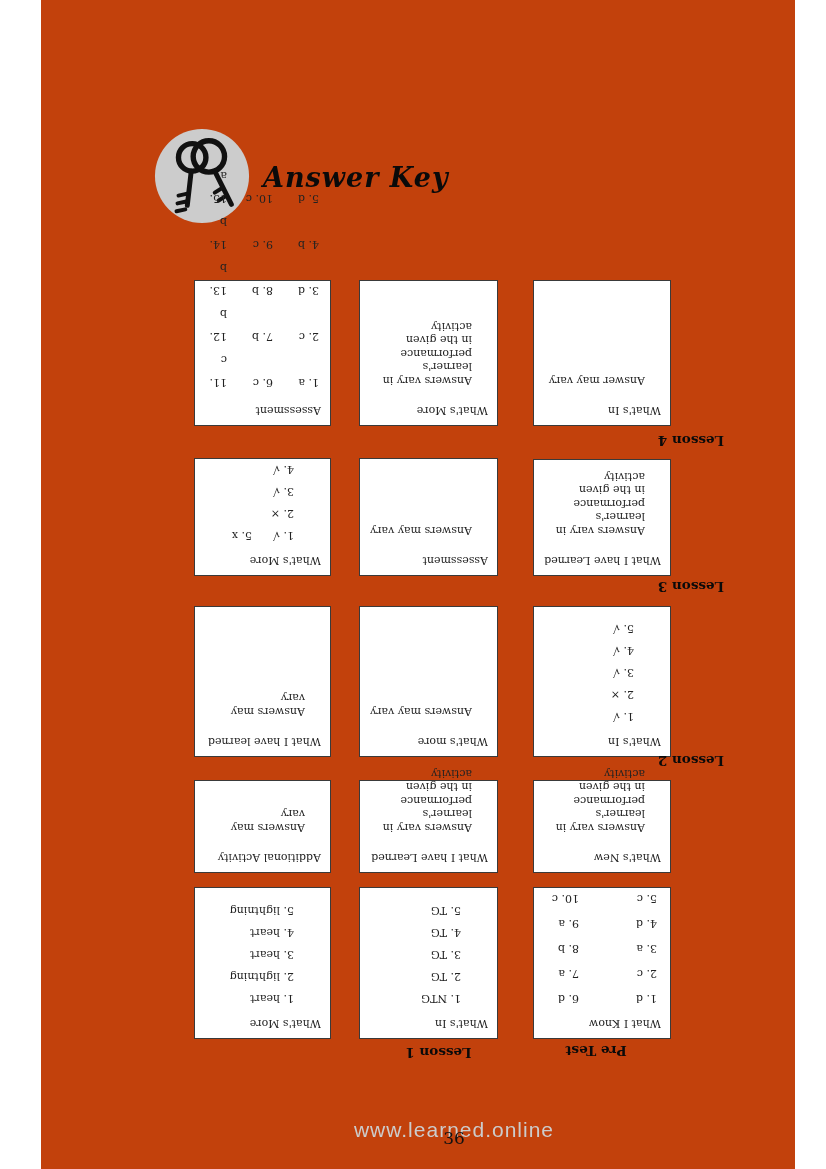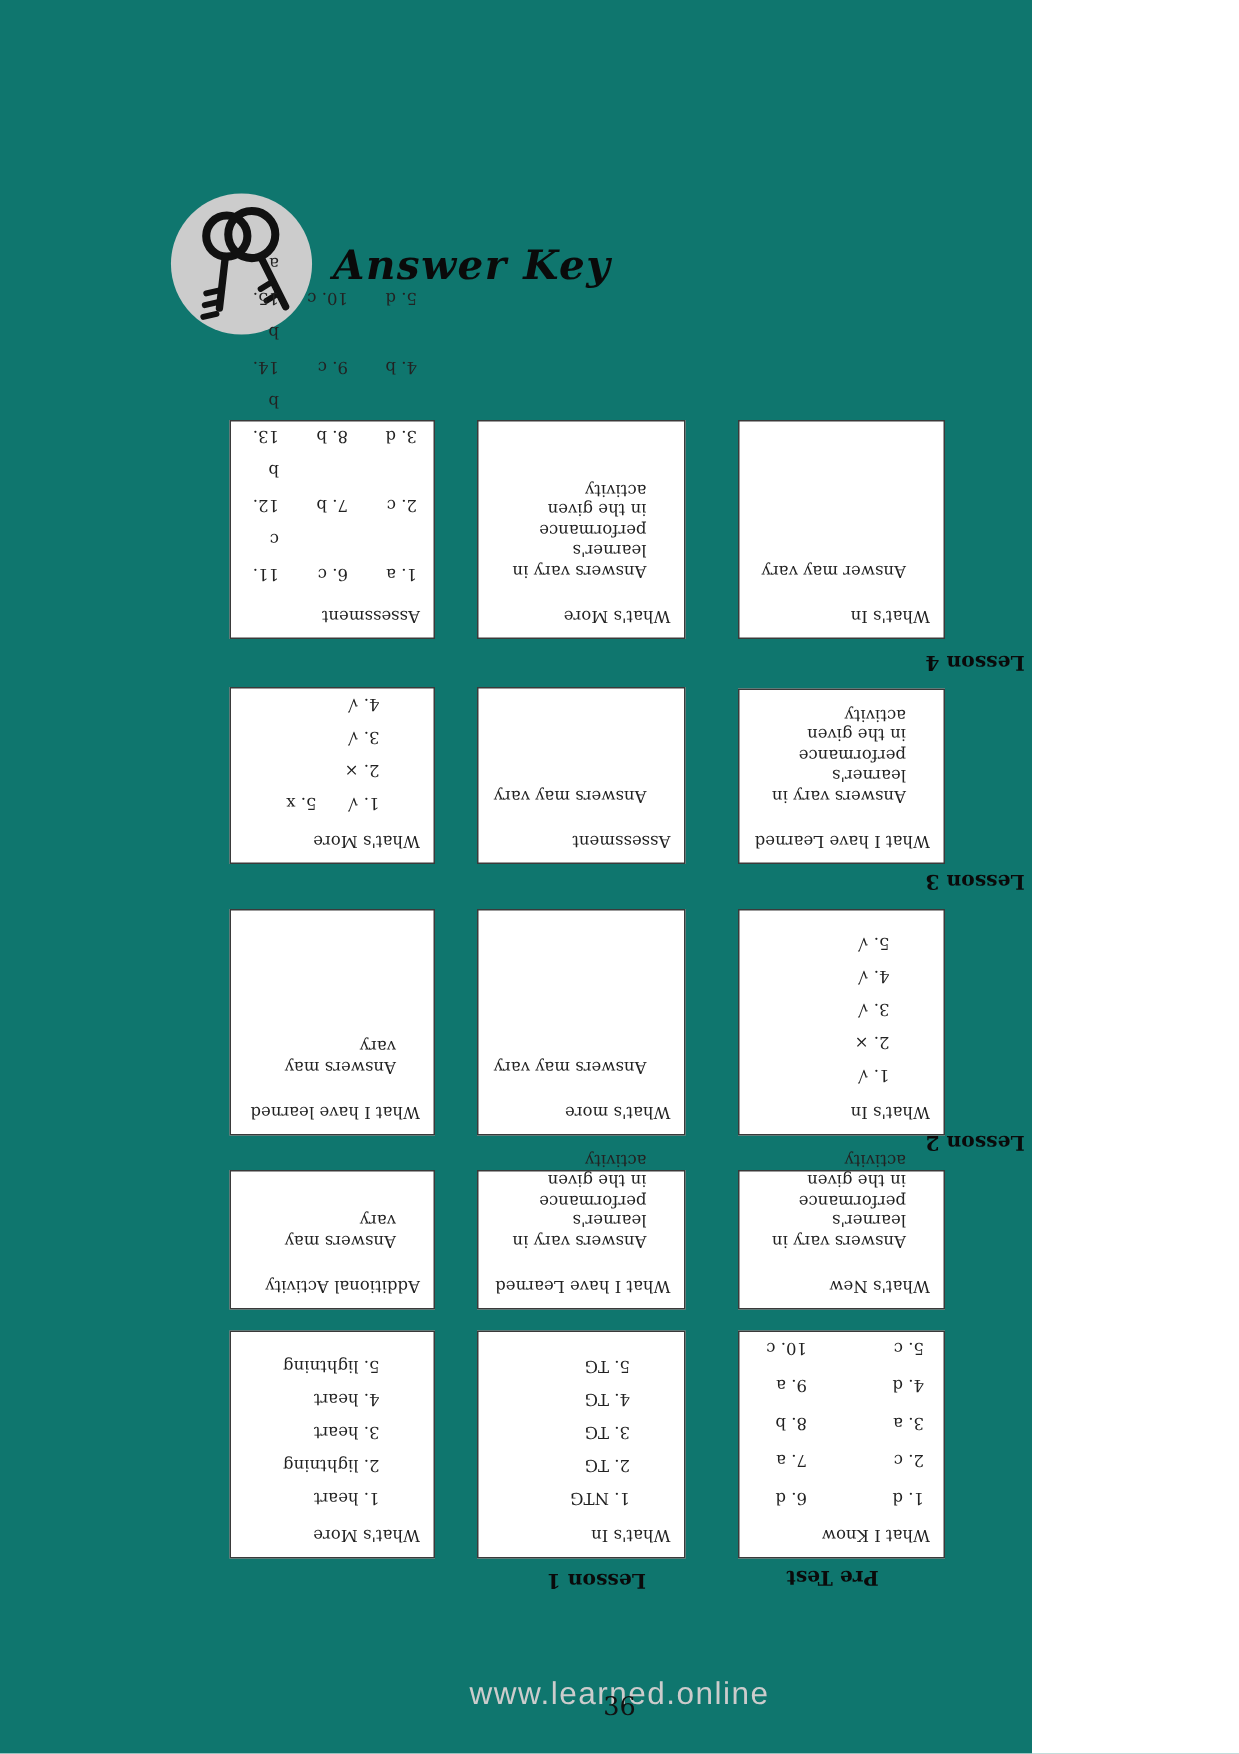--- a/index.html
+++ b/index.html
@@ -1,18 +1,18 @@
 <!DOCTYPE html>
 <html><head>
 <meta charset="utf-8">
 <style>
   html,body{margin:0;padding:0;background:#ffffff;}
   .page{
-    position:relative;width:688px;height:1169px;background:#0f766e;
-    font-family:"DejaVu Serif", serif;color:#1c1c1c;overflow:hidden;
+    position:relative;width:754px;height:1169px;background:#c2410c;
+    font-family:"DejaVu Serif", serif;color:#1c1c1c;overflow:hidden;margin-left:41px;
   }
   
   .hdr-icon{position:absolute;left:112px;top:127px;width:98px;height:98px;}
   .hdr-title{
     position:absolute;left:222px;top:162px;
     font-size:27px;font-weight:bold;font-style:italic;letter-spacing:1px;color:#0a0a0a;
   }
   
   .box{position:absolute;border:1px solid #3a3a3a;background:#fff;box-sizing:border-box;}
   .box-inner{

